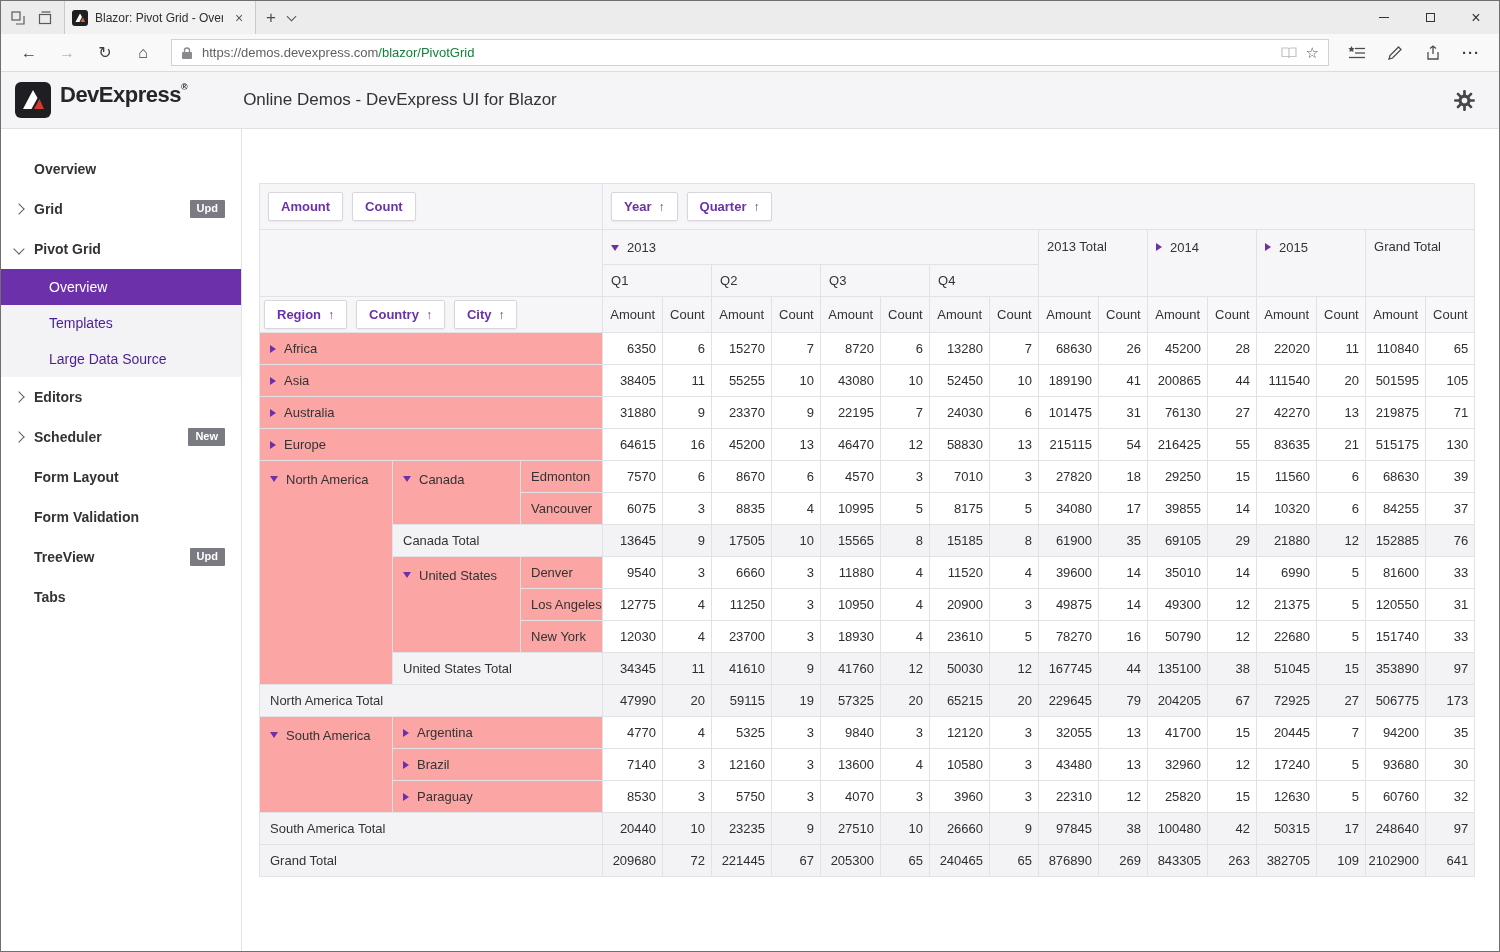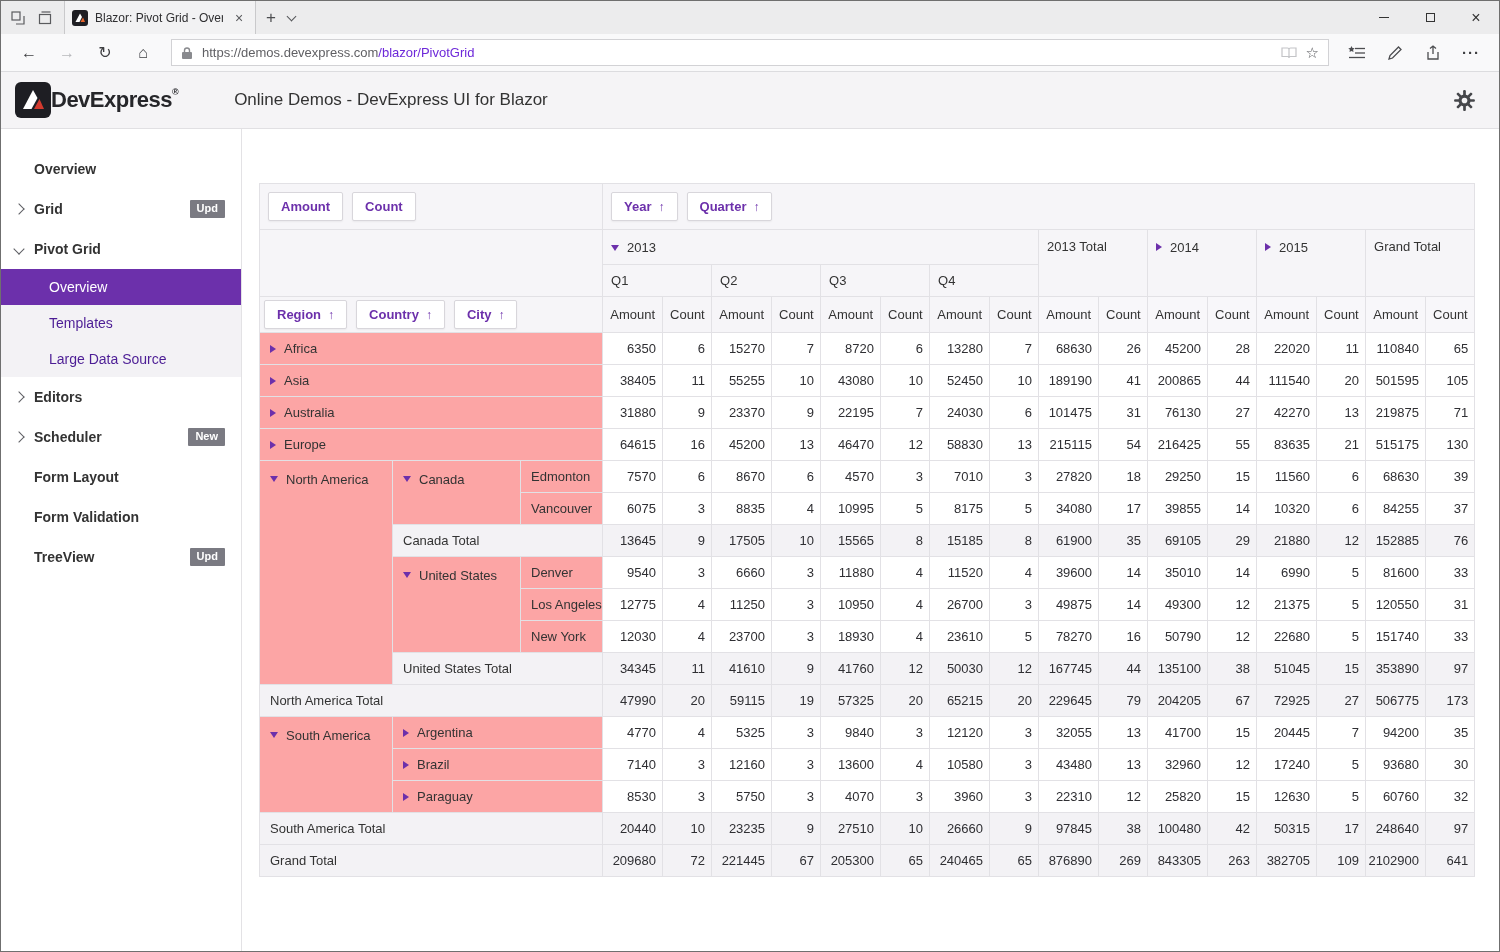--- a/index.html
+++ b/index.html
@@ -26,28 +26,28 @@
   .maxbox{ width:9px; height:9px; border:1px solid #333; display:inline-block; }
   .winbtn.close{ font-size:16px; }
 
   
   .navbar{ height:38px; background:#f9f9fa; border-bottom:1px solid #dcdcdf; display:flex; align-items:center; flex:0 0 auto; padding:0 10px; gap:2px; }
   .nav-icon{ width:36px; height:30px; display:flex; align-items:center; justify-content:center; font-size:16px; color:#3e3f42; }
   .nav-icon.disabled{ color:#b7b8bb; }
   .addressbar{ flex:1; height:27px; background:#fff; border:1px solid #d2d2d5; display:flex; align-items:center; padding:0 9px; gap:9px; margin:0 8px; }
   .addr-url{ flex:1; font-size:13px; white-space:nowrap; overflow:hidden; }
   .addr-host{ color:#606064; }
-  .addr-path{ color:#6d28d9; }
+  .addr-path{ color:#15803d; }
   .addr-icon{ display:flex; align-items:center; color:#8a8a8e; }
   .star{ font-size:15px; color:#55565a; }
   .dots{ font-size:15px; font-weight:700; letter-spacing:1px; color:#3e3f42; }
 
   
   .app-header{ height:57px; background:#f5f4f6; border-bottom:1px solid #e1e0e3; display:flex; align-items:center; padding:0 22px 0 14px; flex:0 0 auto; }
-  .logo{ display:flex; align-items:center; }
+  .logo{ display:flex; gap:9px; }
   .logo-text{ font-size:22px; font-weight:700; color:#26262a; letter-spacing:-0.5px; }
   .logo-reg{ font-size:9px; vertical-align:top; }
   .app-title{ font-size:17px; color:#333; margin-left:56px; }
   .gear{ margin-left:auto; display:flex; align-items:center; }
 
   
   .app-body{ flex:1; display:flex; min-height:0; background:#fff; }
   .sidebar{ width:241px; flex:0 0 auto; border-right:1px solid #e3e2e5; background:#fff; padding-top:20px; overflow:hidden; }
   .side-item{ height:40px; display:flex; align-items:center; padding:0 16px 0 14px; font-size:14px; font-weight:600; color:#333; cursor:pointer; }
   .side-item.noexp{ padding-left:33px; }
@@ -238,20 +238,23 @@
         </div>
         <div class="side-item noexp">
           <span class="lbl">Form Layout</span>
         </div>
         <div class="side-item noexp">
           <span class="lbl">Form Validation</span>
         </div>
         <div class="side-item noexp">
           <span class="lbl">TreeView</span>
           <span class="badge">Upd</span>
+        </div>
+        <div class="side-item noexp">
+          <span class="lbl">Tabs</span>
         </div>
       </nav>
     <main class="content">
       <table class="pivot">
           <colgroup>
             <col style="width: 133px;">
             <col style="width: 128px;">
             <col style="width: 82px;">
             <col style="width: 60px;">
             <col style="width: 49px;">
@@ -545,21 +548,21 @@
             <tr>
               <td class="rowhd"><span class="grp">
                   <span>Los Angeles</span>
                 </span></td>
               <td class="num">12775</td>
               <td class="num">4</td>
               <td class="num">11250</td>
               <td class="num">3</td>
               <td class="num">10950</td>
               <td class="num">4</td>
-              <td class="num">26700</td>
+              <td class="num">20900</td>
               <td class="num">3</td>
               <td class="num tcol">49875</td>
               <td class="num tcol">14</td>
               <td class="num tcol">49300</td>
               <td class="num tcol">12</td>
               <td class="num tcol">21375</td>
               <td class="num tcol">5</td>
               <td class="num tcol">120550</td>
               <td class="num tcol">31</td>
             </tr>

